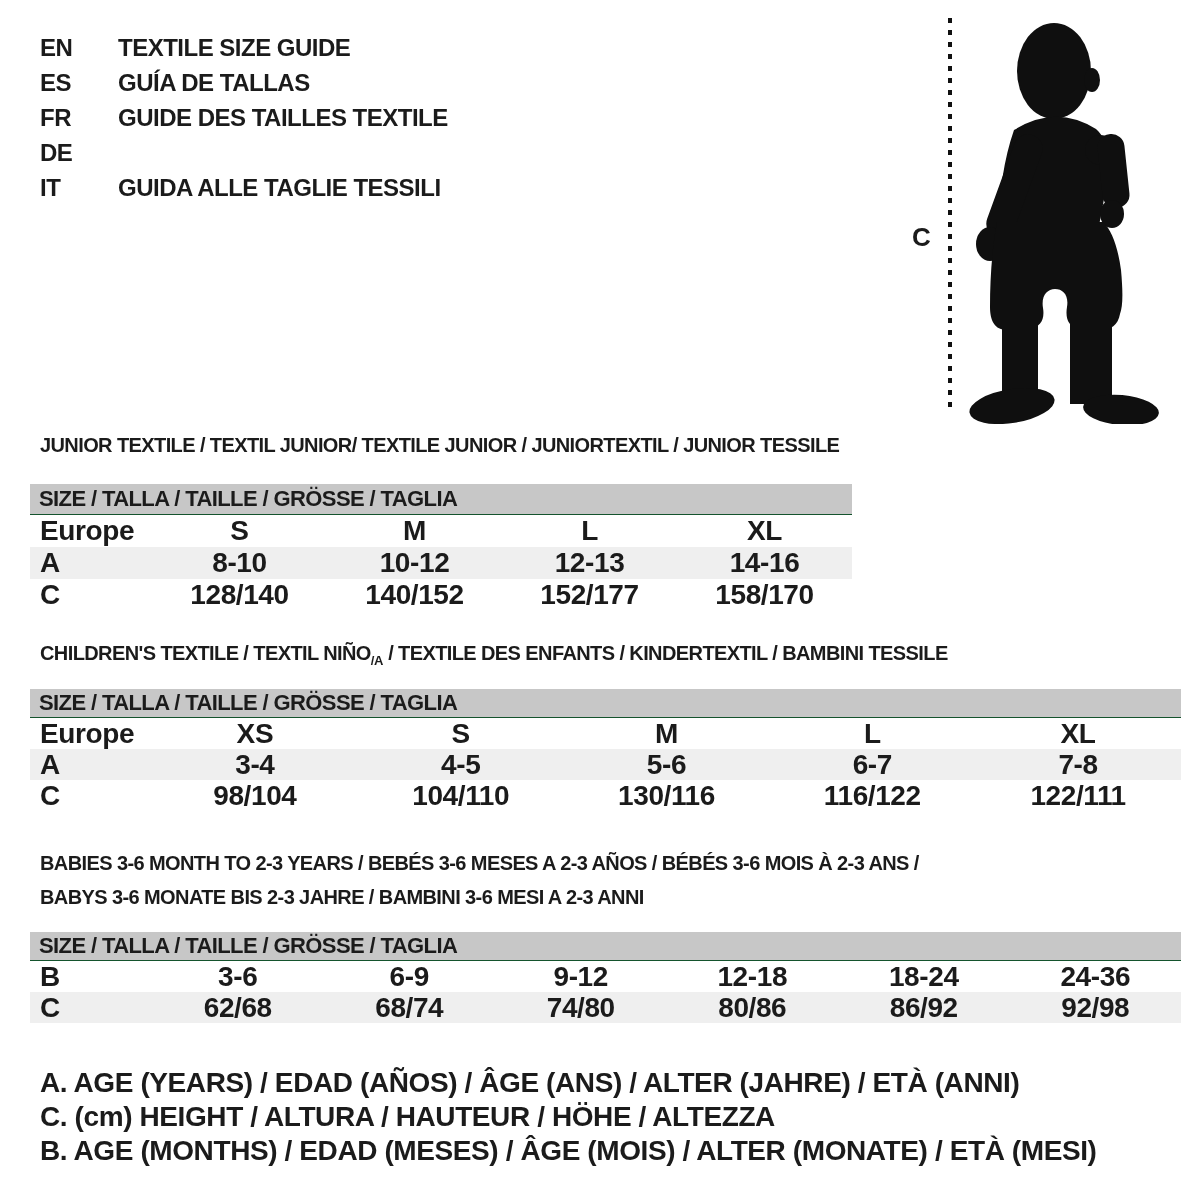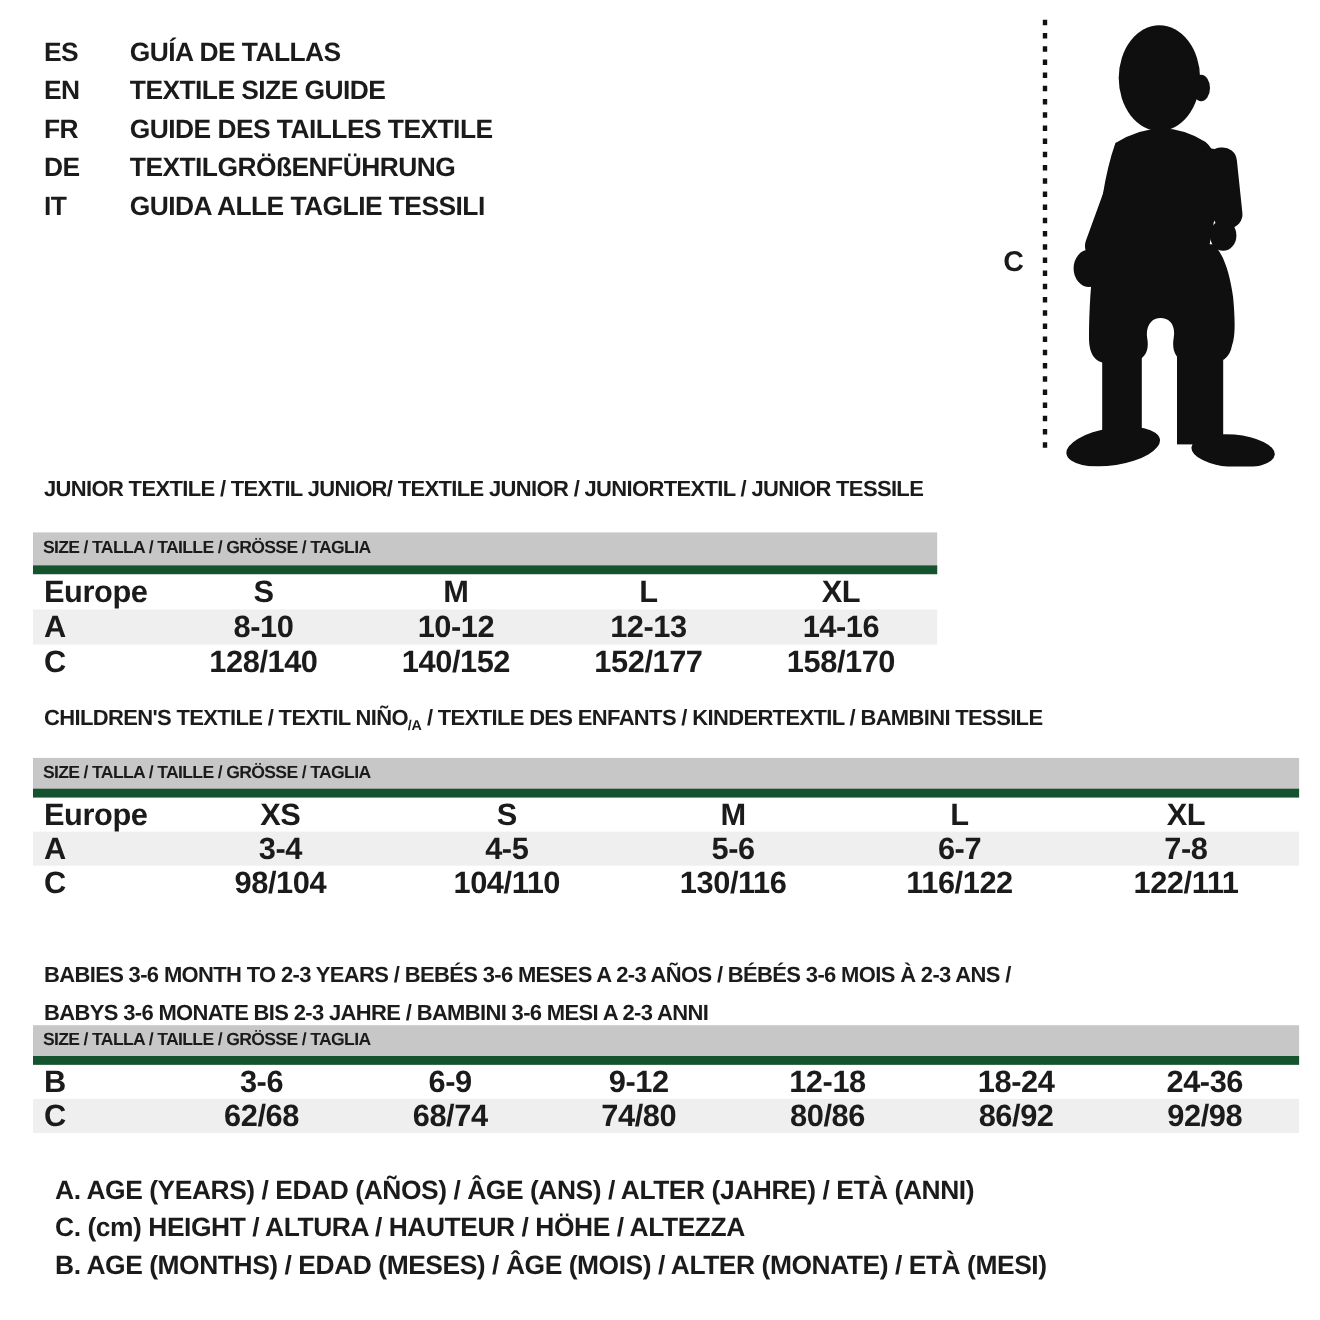--- a/index.html
+++ b/index.html
@@ -21,53 +21,52 @@
   .figure-area{left:906px;top:8px;width:260px;height:416px;}
 
   
   .sec-title{font-weight:700;font-size:20px;letter-spacing:-0.6px;white-space:nowrap;text-align:center;}
   .sec-title sub{font-size:13px;vertical-align:-5px;letter-spacing:-0.3px;}
   .sec-title-lines div{font-weight:700;font-size:20px;letter-spacing:-0.6px;line-height:34px;white-space:nowrap;}
 
   
   .size-table{left:30px;}
   .size-table .hdr{
-    background:#c7c7c7;border-bottom:8px solid #14532d;
+    background:#c7c7c7;border-bottom:1px solid #14532d;
     height:28px;line-height:28px;padding-left:9px;
-    font-weight:700;font-size:16px;letter-spacing:-0.6px;white-space:nowrap;
+    font-weight:700;font-size:22px;letter-spacing:-0.6px;white-space:nowrap;
   }
   .size-table .row{display:flex;height:31px;line-height:31px;font-weight:700;font-size:28px;letter-spacing:-0.4px;}
   .size-table.tall .hdr{height:30px;line-height:30px;}
   .size-table.tall .row{height:32px;line-height:32px;}
   .size-table .row.shade{background:#efefef;}
   .size-table .lbl{flex:0 0 112px;padding-left:10px;text-align:left;}
   .size-table .cell{flex:1;text-align:center;}
 
   
-  .legend div{font-weight:700;font-size:24px;line-height:34px;letter-spacing:-0.4px;white-space:nowrap;margin-left:10px;}
+  .legend div{font-weight:700;font-size:28px;line-height:34px;letter-spacing:-0.4px;white-space:nowrap;}
 </style>
 </head>
 <body>
 
 <div class="abs lang-list">
   <div class="lang-row">
+    <span class="lang-code">EN</span>
+    <span class="lang-title">TEXTILE SIZE GUIDE</span>
+  </div>
+  <div class="lang-row">
     <span class="lang-code">ES</span>
     <span class="lang-title">GUÍA DE TALLAS</span>
-  </div>
-  <div class="lang-row">
-    <span class="lang-code">EN</span>
-    <span class="lang-title">TEXTILE SIZE GUIDE</span>
   </div>
   <div class="lang-row">
     <span class="lang-code">FR</span>
     <span class="lang-title">GUIDE DES TAILLES TEXTILE</span>
   </div>
   <div class="lang-row">
     <span class="lang-code">DE</span>
-    <span class="lang-title">TEXTILGRÖßENFÜHRUNG</span>
   </div>
   <div class="lang-row">
     <span class="lang-code">IT</span>
     <span class="lang-title">GUIDA ALLE TAGLIE TESSILI</span>
   </div>
 </div>
 
 <div class="abs figure-area">
   <svg width="260" height="416" viewBox="0 0 260 416" xmlns="http://www.w3.org/2000/svg">
     <text x="6" y="238" font-size="26" font-weight="bold" font-family="&quot;Liberation Sans&quot;,&quot;DejaVu Sans&quot;,sans-serif" fill="#1b1b1b">C</text>
@@ -147,21 +146,21 @@
   <div class="row">
     <span class="lbl">C</span>
     <span class="cell">98/104</span>
     <span class="cell">104/110</span>
     <span class="cell">130/116</span>
     <span class="cell">116/122</span>
     <span class="cell">122/111</span>
   </div>
 </div>
 
-<div class="abs sec-title-lines" style="left:40px;top:846px;margin-top:24px;">
+<div class="abs sec-title-lines" style="left:40px;top:846px;">
   <div>BABIES 3-6 MONTH TO 2-3 YEARS / BEBÉS 3-6 MESES A 2-3 AÑOS / BÉBÉS 3-6 MOIS À 2-3 ANS /</div>
   <div>BABYS 3-6 MONATE BIS 2-3 JAHRE / BAMBINI 3-6 MESI A 2-3 ANNI</div>
 </div>
 
 <div class="abs size-table" style="top:932px;width:1151px;">
   <div class="hdr">SIZE / TALLA / TAILLE / GRÖSSE / TAGLIA</div>
   <div class="row">
     <span class="lbl">B</span>
     <span class="cell">3-6</span>
     <span class="cell">6-9</span>

